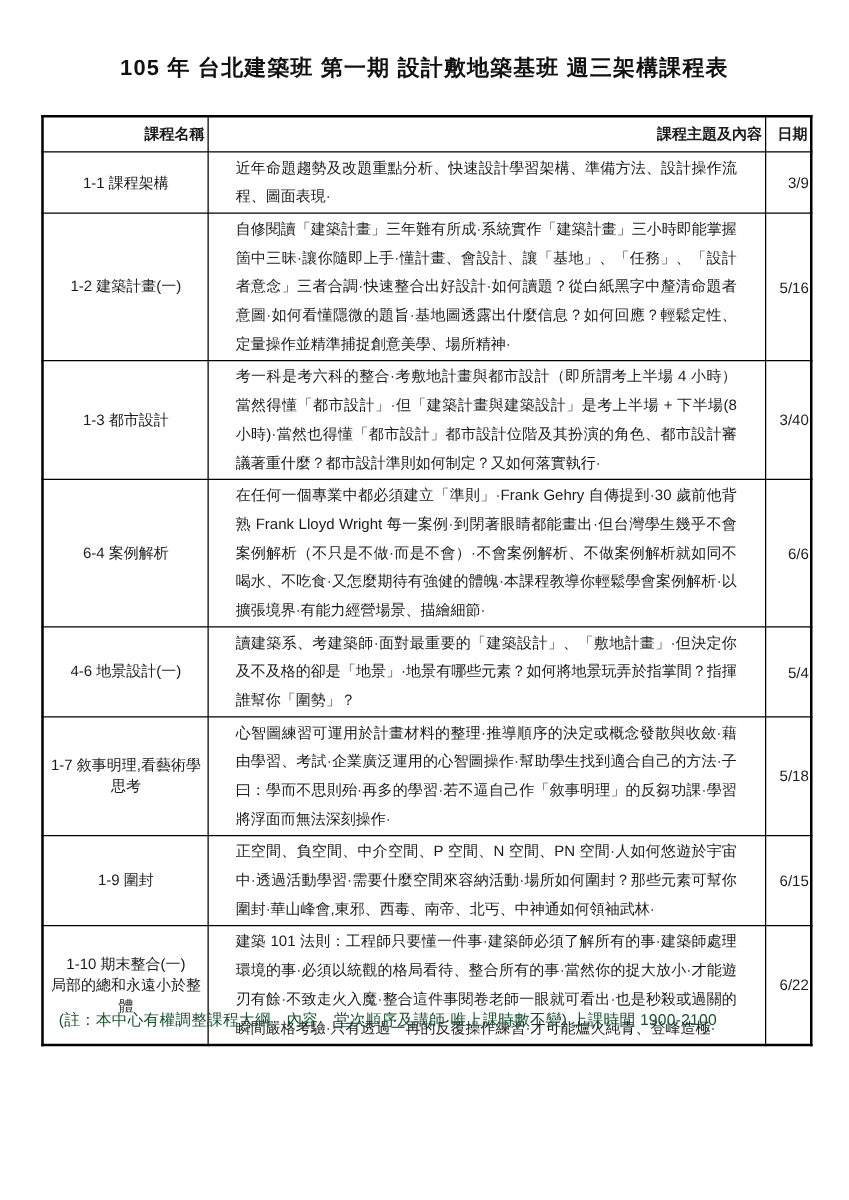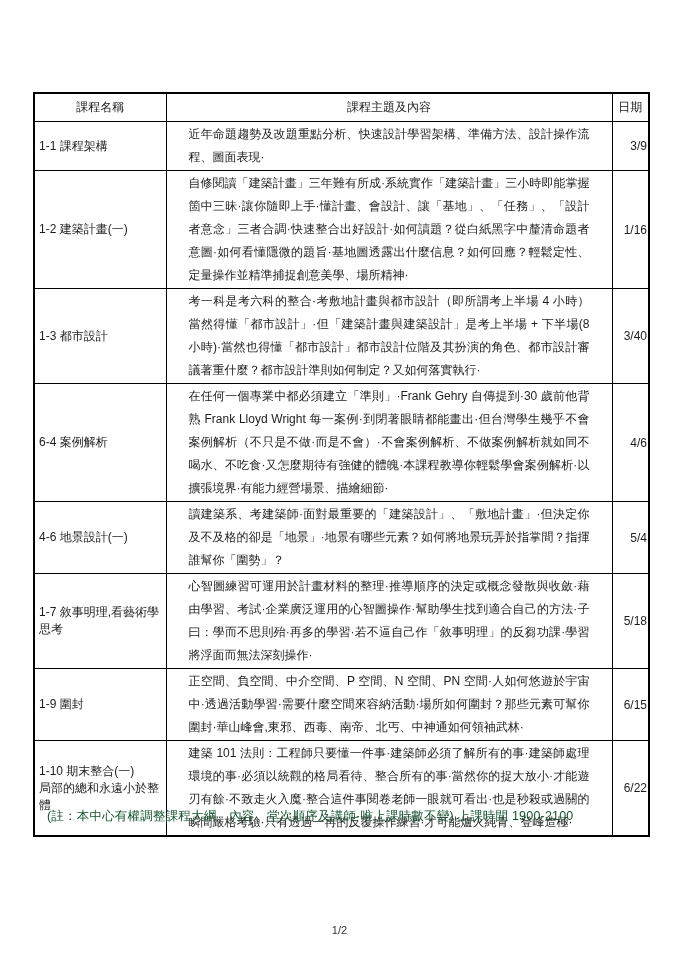--- a/index.html
+++ b/index.html
@@ -38,28 +38,29 @@
   .course-table col.c-content { width: 446px; }
   .course-table col.c-date    { width: 37px;  }
   .course-table th, .course-table td {
     border: 1px solid #000000;
     font-size: 12px;
     color: #1c1c1c;
     vertical-align: middle;
   }
   .course-table thead th {
     height: 25px;
-    font-weight: normal;
-    text-align: center;
+    font-weight: bold;
+    text-align: right;
     padding: 1px 2px;
   }
   td.cell-name {
     padding: 2px 3px 2px 4px;
     line-height: 17px;
     white-space: pre-line;
+    text-align: center;
   }
   td.cell-content {
     padding: 1px 22px;
     line-height: 23px;
     text-align: justify;
     text-justify: inter-ideograph;
   }
   td.cell-date {
     text-align: right;
     padding: 1px 1px;
@@ -80,20 +81,21 @@
     text-align: center;
     font-size: 11px;
     color: #333333;
   }
 </style>
 </head>
 <body>
 
 <div class="page">
 
+  <h1 class="doc-title">105 年 台北建築班 第一期 設計敷地築基班 週三架構課程表</h1>
 
   <table class="course-table">
     <colgroup>
       <col class="c-name">
       <col class="c-content">
       <col class="c-date">
     </colgroup>
     <thead>
       <tr>
         <th>課程名稱</th>
@@ -104,31 +106,31 @@
     <tbody>
 
     <tr>
         <td class="cell-name">1-1 課程架構</td>
         <td class="cell-content">近年命題趨勢及改題重點分析、快速設計學習架構、準備方法、設計操作流程、圖面表現·</td>
         <td class="cell-date">3/9</td>
       </tr>
         <tr>
         <td class="cell-name">1-2 建築計畫(一)</td>
         <td class="cell-content">自修閱讀「建築計畫」三年難有所成·系統實作「建築計畫」三小時即能掌握箇中三昧·讓你隨即上手·懂計畫、會設計、讓「基地」、「任務」、「設計者意念」三者合調·快速整合出好設計·如何讀題？從白紙黑字中釐清命題者意圖·如何看懂隱微的題旨·基地圖透露出什麼信息？如何回應？輕鬆定性、定量操作並精準捕捉創意美學、場所精神·</td>
-        <td class="cell-date">1/16</td>
+        <td class="cell-date">5/16</td>
       </tr>
         <tr>
         <td class="cell-name">1-3 都市設計</td>
         <td class="cell-content">考一科是考六科的整合·考敷地計畫與都市設計（即所謂考上半場 4 小時）當然得懂「都市設計」·但「建築計畫與建築設計」是考上半場 + 下半場(8 小時)·當然也得懂「都市設計」都市設計位階及其扮演的角色、都市設計審議著重什麼？都市設計準則如何制定？又如何落實執行·</td>
         <td class="cell-date">3/40</td>
       </tr>
         <tr>
         <td class="cell-name">6-4 案例解析</td>
         <td class="cell-content">在任何一個專業中都必須建立「準則」·Frank Gehry 自傳提到·30 歲前他背熟 Frank Lloyd Wright 每一案例·到閉著眼睛都能畫出·但台灣學生幾乎不會案例解析（不只是不做·而是不會）·不會案例解析、不做案例解析就如同不喝水、不吃食·又怎麼期待有強健的體魄·本課程教導你輕鬆學會案例解析·以擴張境界·有能力經營場景、描繪細節·</td>
-        <td class="cell-date">4/6</td>
+        <td class="cell-date">6/6</td>
       </tr>
         <tr>
         <td class="cell-name">4-6 地景設計(一)</td>
         <td class="cell-content">讀建築系、考建築師·面對最重要的「建築設計」、「敷地計畫」·但決定你及不及格的卻是「地景」·地景有哪些元素？如何將地景玩弄於指掌間？指揮誰幫你「圍勢」？</td>
         <td class="cell-date">5/4</td>
       </tr>
         <tr>
         <td class="cell-name">1-7 敘事明理,看藝術學思考</td>
         <td class="cell-content">心智圖練習可運用於計畫材料的整理·推導順序的決定或概念發散與收斂·藉由學習、考試·企業廣泛運用的心智圖操作·幫助學生找到適合自己的方法·子曰：學而不思則殆·再多的學習·若不逼自己作「敘事明理」的反芻功課·學習將浮面而無法深刻操作·</td>
         <td class="cell-date">5/18</td>
@@ -142,15 +144,14 @@
         <td class="cell-name">1-10 期末整合(一)
 局部的總和永遠小於整體</td>
         <td class="cell-content">建築 101 法則：工程師只要懂一件事·建築師必須了解所有的事·建築師處理環境的事·必須以統觀的格局看待、整合所有的事·當然你的捉大放小·才能遊刃有餘·不致走火入魔·整合這件事閱卷老師一眼就可看出·也是秒殺或過關的瞬間嚴格考驗·只有透過一再的反覆操作練習·才可能爐火純青、登峰造極·</td>
         <td class="cell-date">6/22</td>
       </tr>
       </tbody>
   </table>
 
   <div class="note-line">(註：本中心有權調整課程大綱、內容、堂次順序及講師·唯上課時數不變) 上課時間 1900-2100</div>
 
-  <div class="page-number">1/2</div>
 
 </div>
 
 </body></html>

